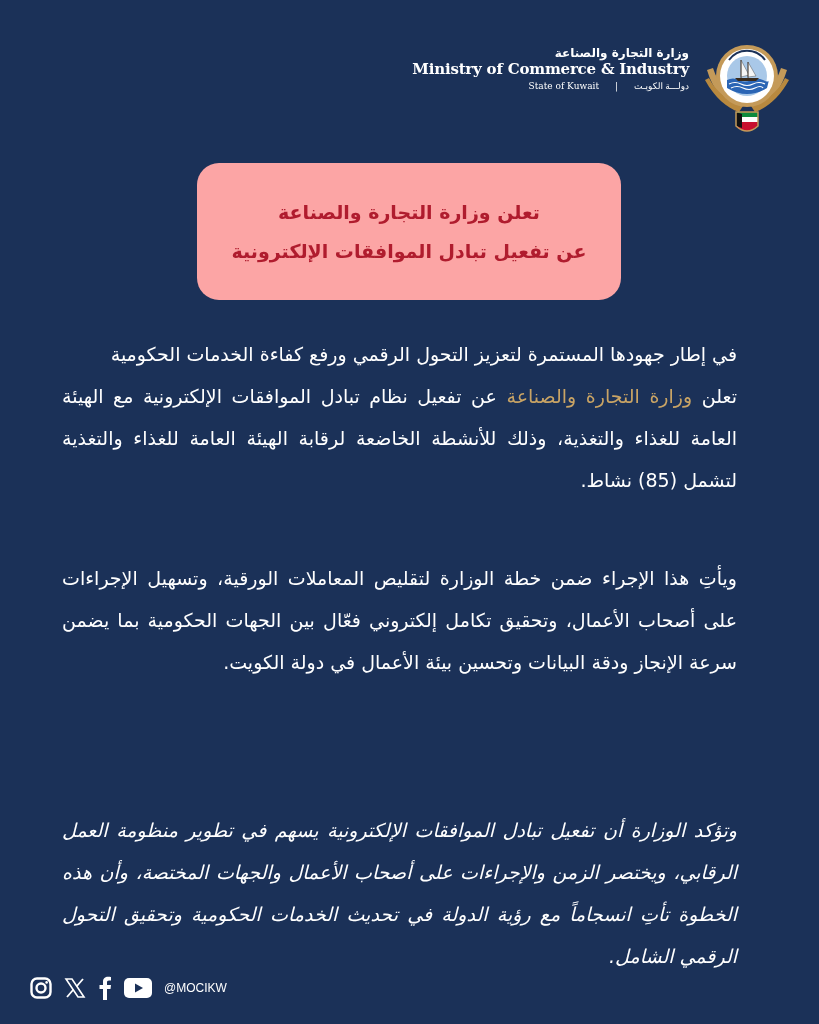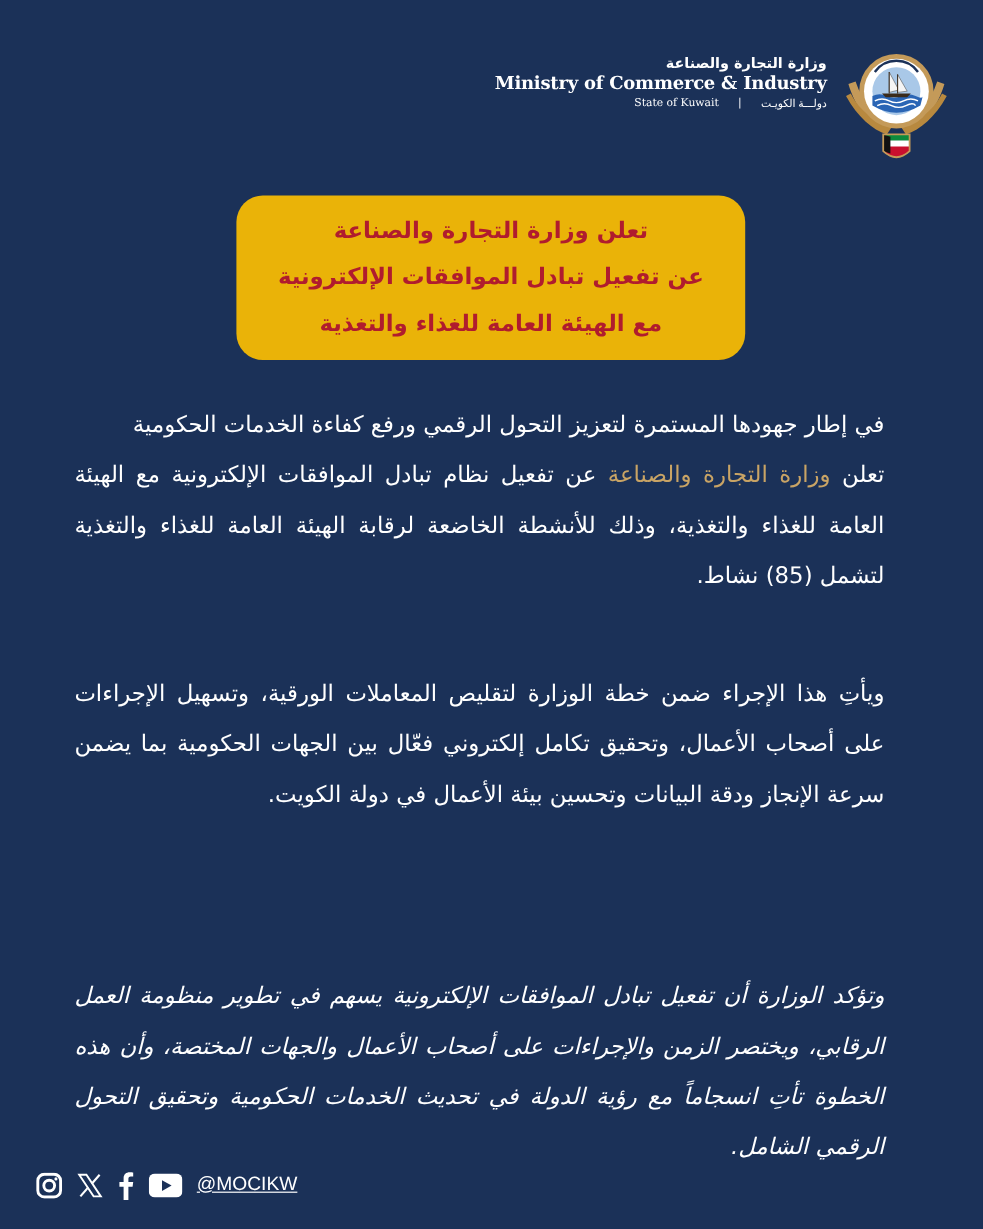--- a/index.html
+++ b/index.html
@@ -53,21 +53,21 @@
     .emblem {
       width: 88px;
       height: 100px;
     }
     .banner {
       position: absolute;
       left: 197px;
       top: 163px;
       width: 424px;
       height: 137px;
-      background: #eab308;
+      background: #fca5a5;
       border-radius: 22px;
       display: flex;
       flex-direction: column;
       align-items: center;
       justify-content: center;
       direction: rtl;
     }
     .banner-line {
       color: #b01c2e;
       font-weight: bold;
@@ -103,24 +103,23 @@
       direction: ltr;
     }
     .social .icon {
       display: inline-flex;
       align-items: center;
       justify-content: center;
       height: 26px;
     }
     .handle {
       font-family: "Liberation Sans", sans-serif;
-      font-size: 16px;
+      font-size: 12px;
       color: #ffffff;
       margin-left: 0px;
-      text-decoration: underline;
     }
   </style>
 </head>
 <body>
 
 <div class="header">
   <div class="header-text">
     <div class="header-ar">وزارة التجارة والصناعة</div>
     <div class="header-en">Ministry of Commerce &amp; Industry</div>
     <div class="header-sub">
@@ -158,21 +157,20 @@
       <path d="M33 82 L55 82 L55 86 Q44 96 33 86 Z" fill="#c8102e"></path>
       <path d="M33 72 L39 74 L39 88 L33 86 Z" fill="#111111"></path>
       <path d="M33 72 L55 72 L55 86 Q44 96 33 86 Z" fill="none" stroke="#c49a59" stroke-width="1.5"></path>
     </svg>
   </div>
 </div>
 
 <div class="banner">
   <div class="banner-line">تعلن وزارة التجارة والصناعة</div>
   <div class="banner-line">عن تفعيل تبادل الموافقات الإلكترونية</div>
-  <div class="banner-line">مع الهيئة العامة للغذاء والتغذية</div>
 </div>
 
 <div class="body-text p1">
   <div>في إطار جهودها المستمرة لتعزيز التحول الرقمي ورفع كفاءة الخدمات الحكومية</div>
   <div><span>تعلن</span> <span class="hl">وزارة التجارة والصناعة</span> <span>عن تفعيل نظام تبادل الموافقات الإلكترونية مع الهيئة العامة للغذاء والتغذية، وذلك للأنشطة الخاضعة لرقابة الهيئة العامة للغذاء والتغذية لتشمل (85) نشاط.</span></div>
 </div>
 
 <div class="body-text p2">ويأتِ هذا الإجراء ضمن خطة الوزارة لتقليص المعاملات الورقية، وتسهيل الإجراءات على أصحاب الأعمال، وتحقيق تكامل إلكتروني فعّال بين الجهات الحكومية بما يضمن سرعة الإنجاز ودقة البيانات وتحسين بيئة الأعمال في دولة الكويت.</div>
 
 <div class="body-text p3">وتؤكد الوزارة أن تفعيل تبادل الموافقات الإلكترونية يسهم في تطوير منظومة العمل الرقابي، ويختصر الزمن والإجراءات على أصحاب الأعمال والجهات المختصة، وأن هذه الخطوة تأتِ انسجاماً مع رؤية الدولة في تحديث الخدمات الحكومية وتحقيق التحول الرقمي الشامل.</div>

